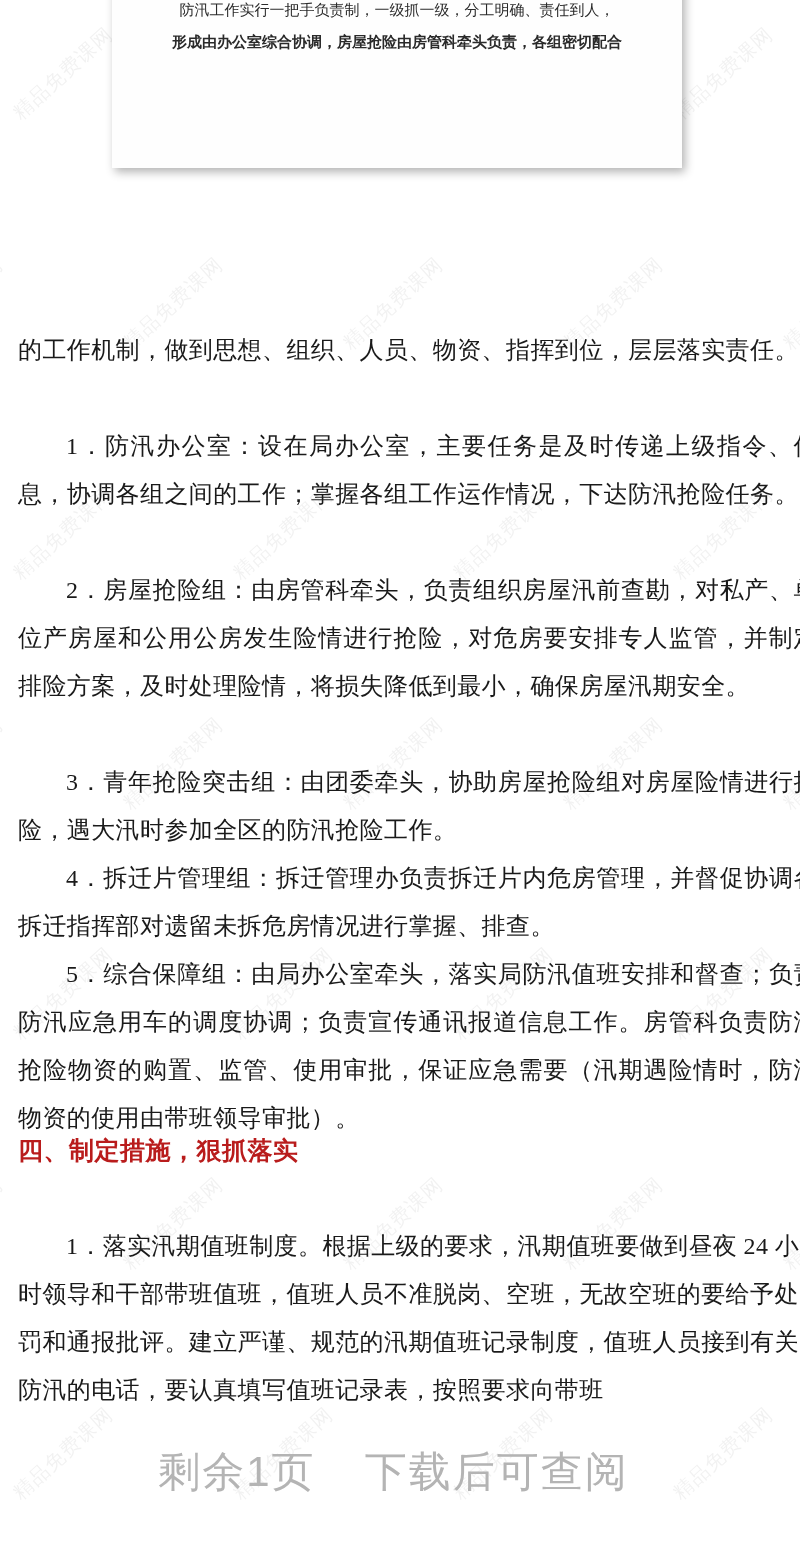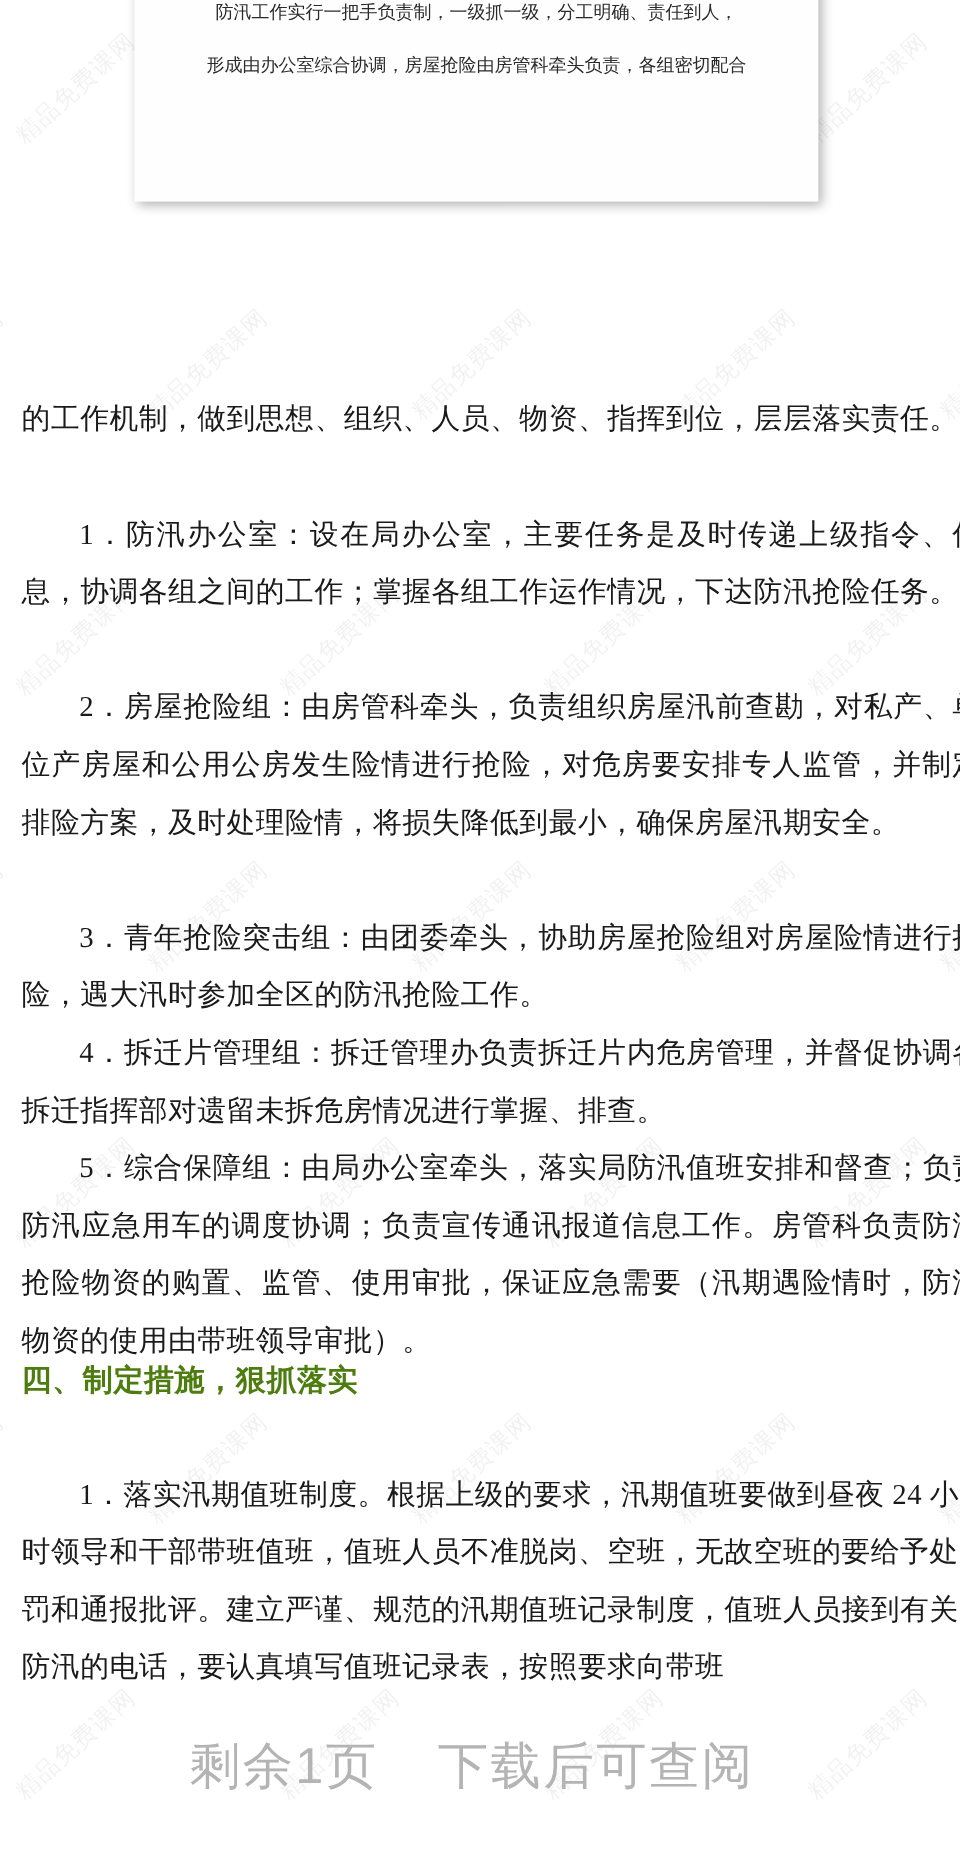--- a/index.html
+++ b/index.html
@@ -55,21 +55,21 @@
     left: 0;
     width: 570px;
     text-align: center;
     font-size: 15px;
     line-height: 18px;
     color: #2a2a2a;
     font-family: "Liberation Serif", "DejaVu Serif", serif;
     white-space: nowrap;
   }
   #card-line-1 { top: 47px; font-family: Liberation Mono, monospace; }
-  #card-line-2 { top: 90px; }
+  #card-line-2 { top: 77px; font-weight: bold; }
 
   
   #document-body {
     position: absolute;
     left: 0;
     top: 0;
     width: 800px;
     z-index: 8;
   }
   .doc-para {
@@ -104,21 +104,21 @@
   #section-heading {
     position: absolute;
     top: 1132px;
     left: 0;
     width: 642px;
     padding: 0 18px;
     margin: 0;
     font-size: 25px;
     line-height: 36px;
     font-weight: bold;
-    color: #4d7c0f;
+    color: #b91c1c;
     letter-spacing: 0.5px;
     font-family: "Liberation Sans", "DejaVu Sans", sans-serif;
     box-sizing: border-box;
   }
 
   #para-measure-1 {
     position: absolute;
     top: 1222px;
     left: 0;
     width: 800px;

